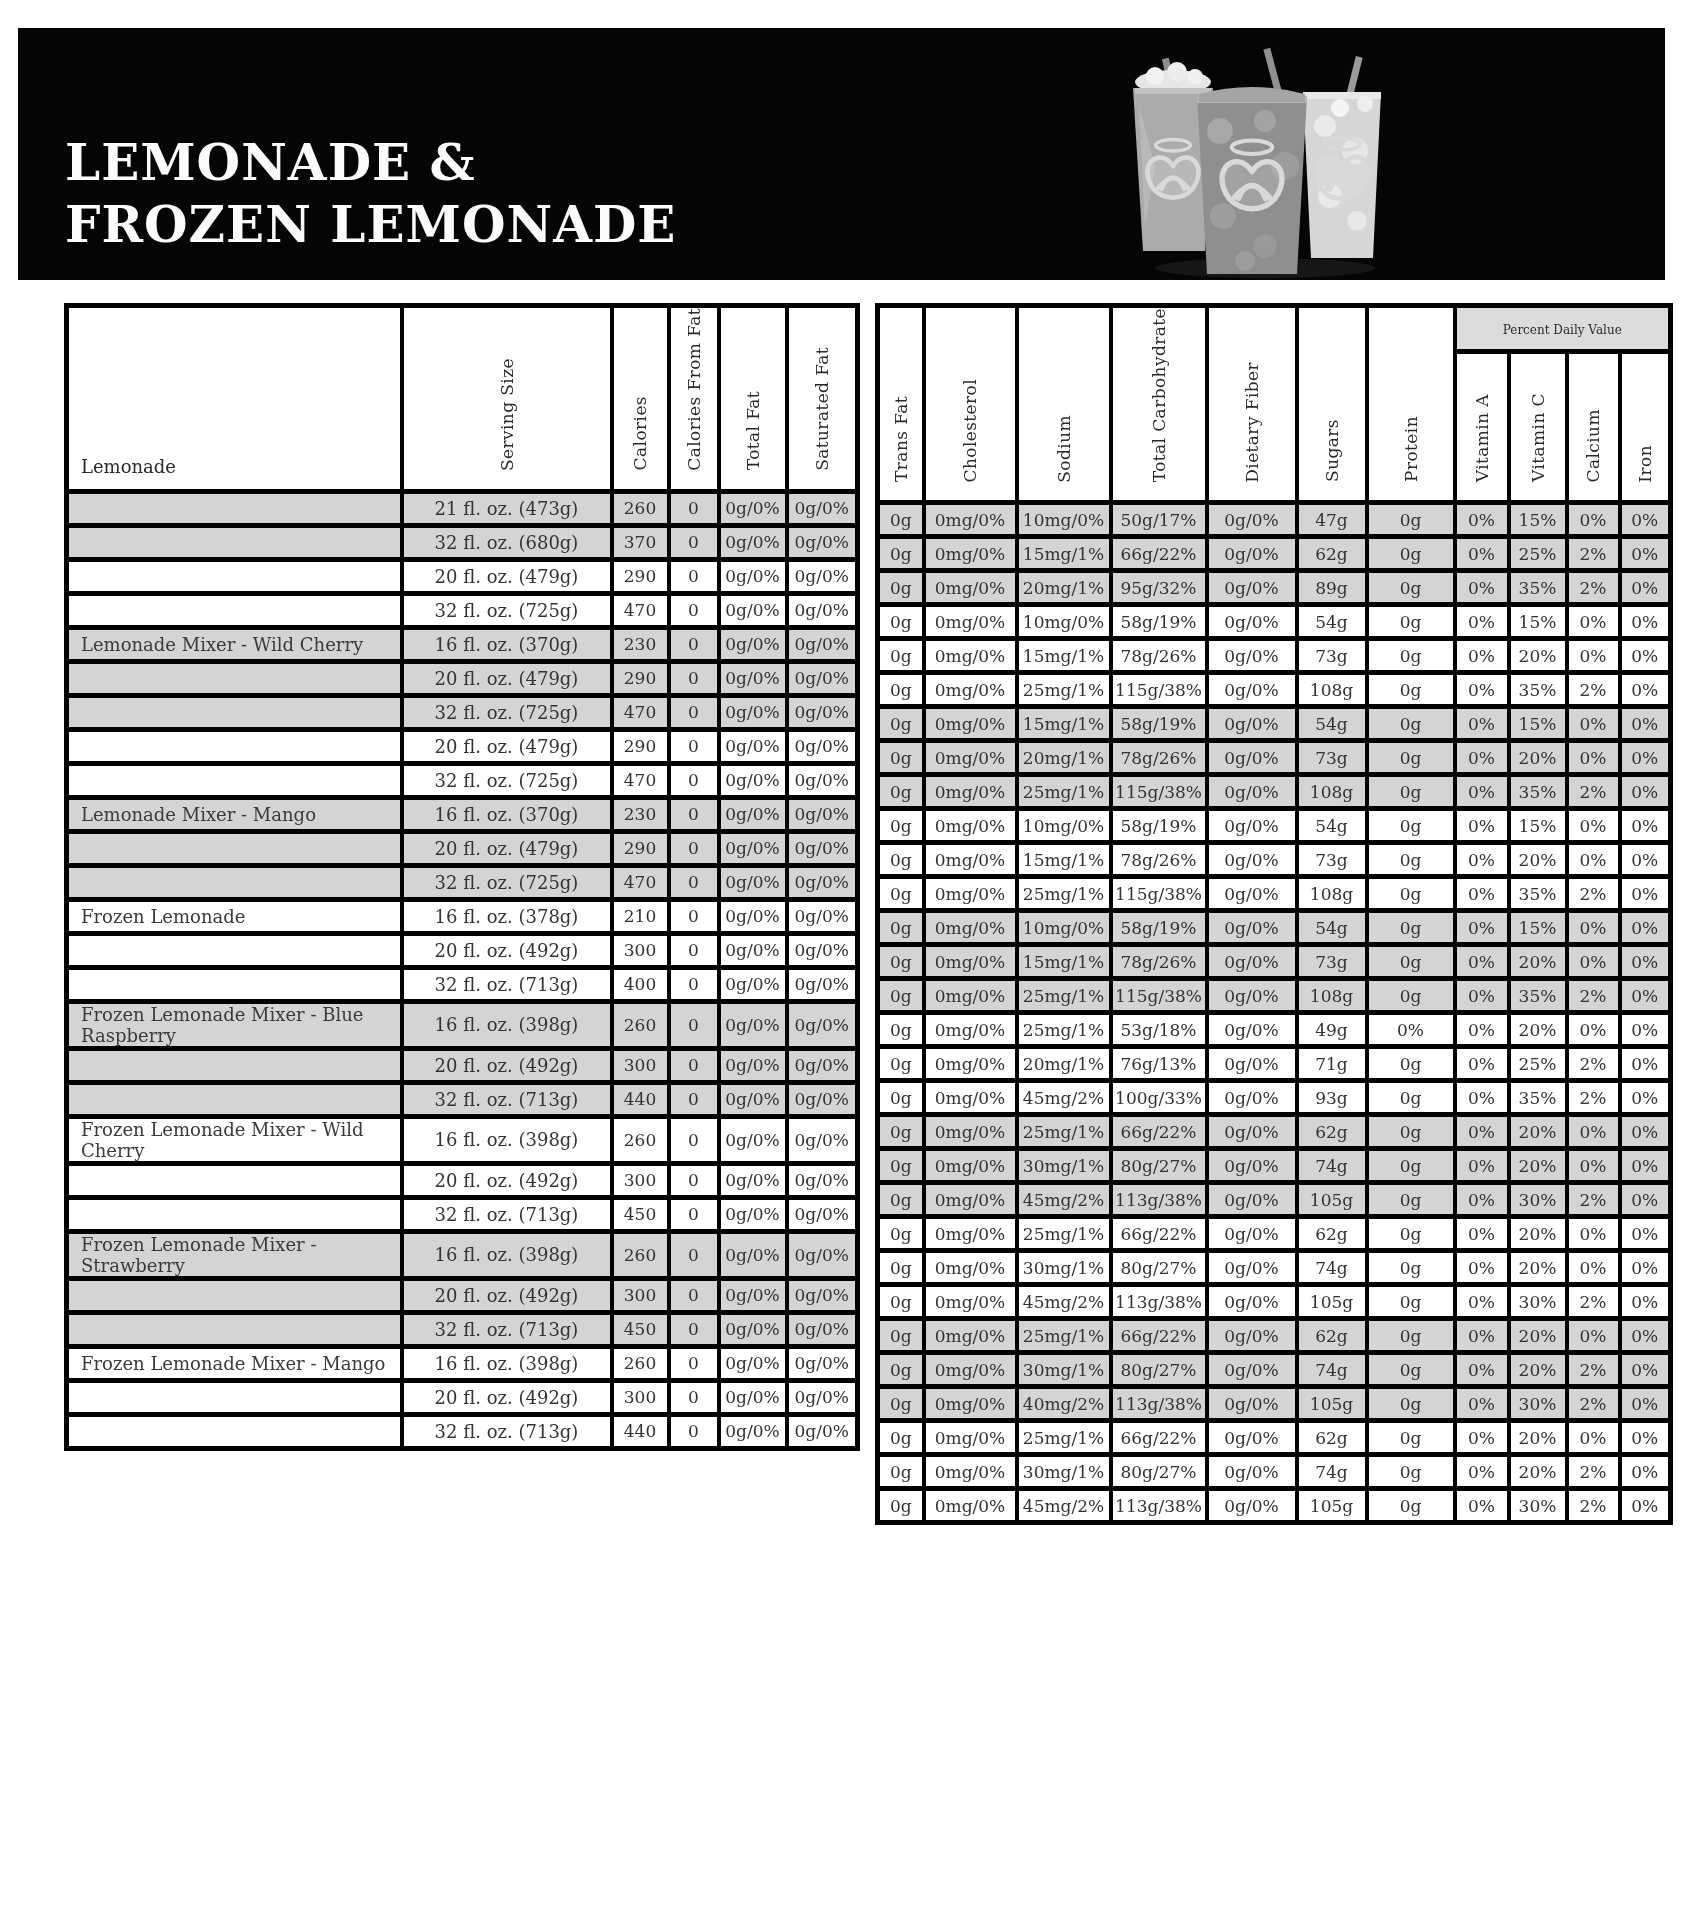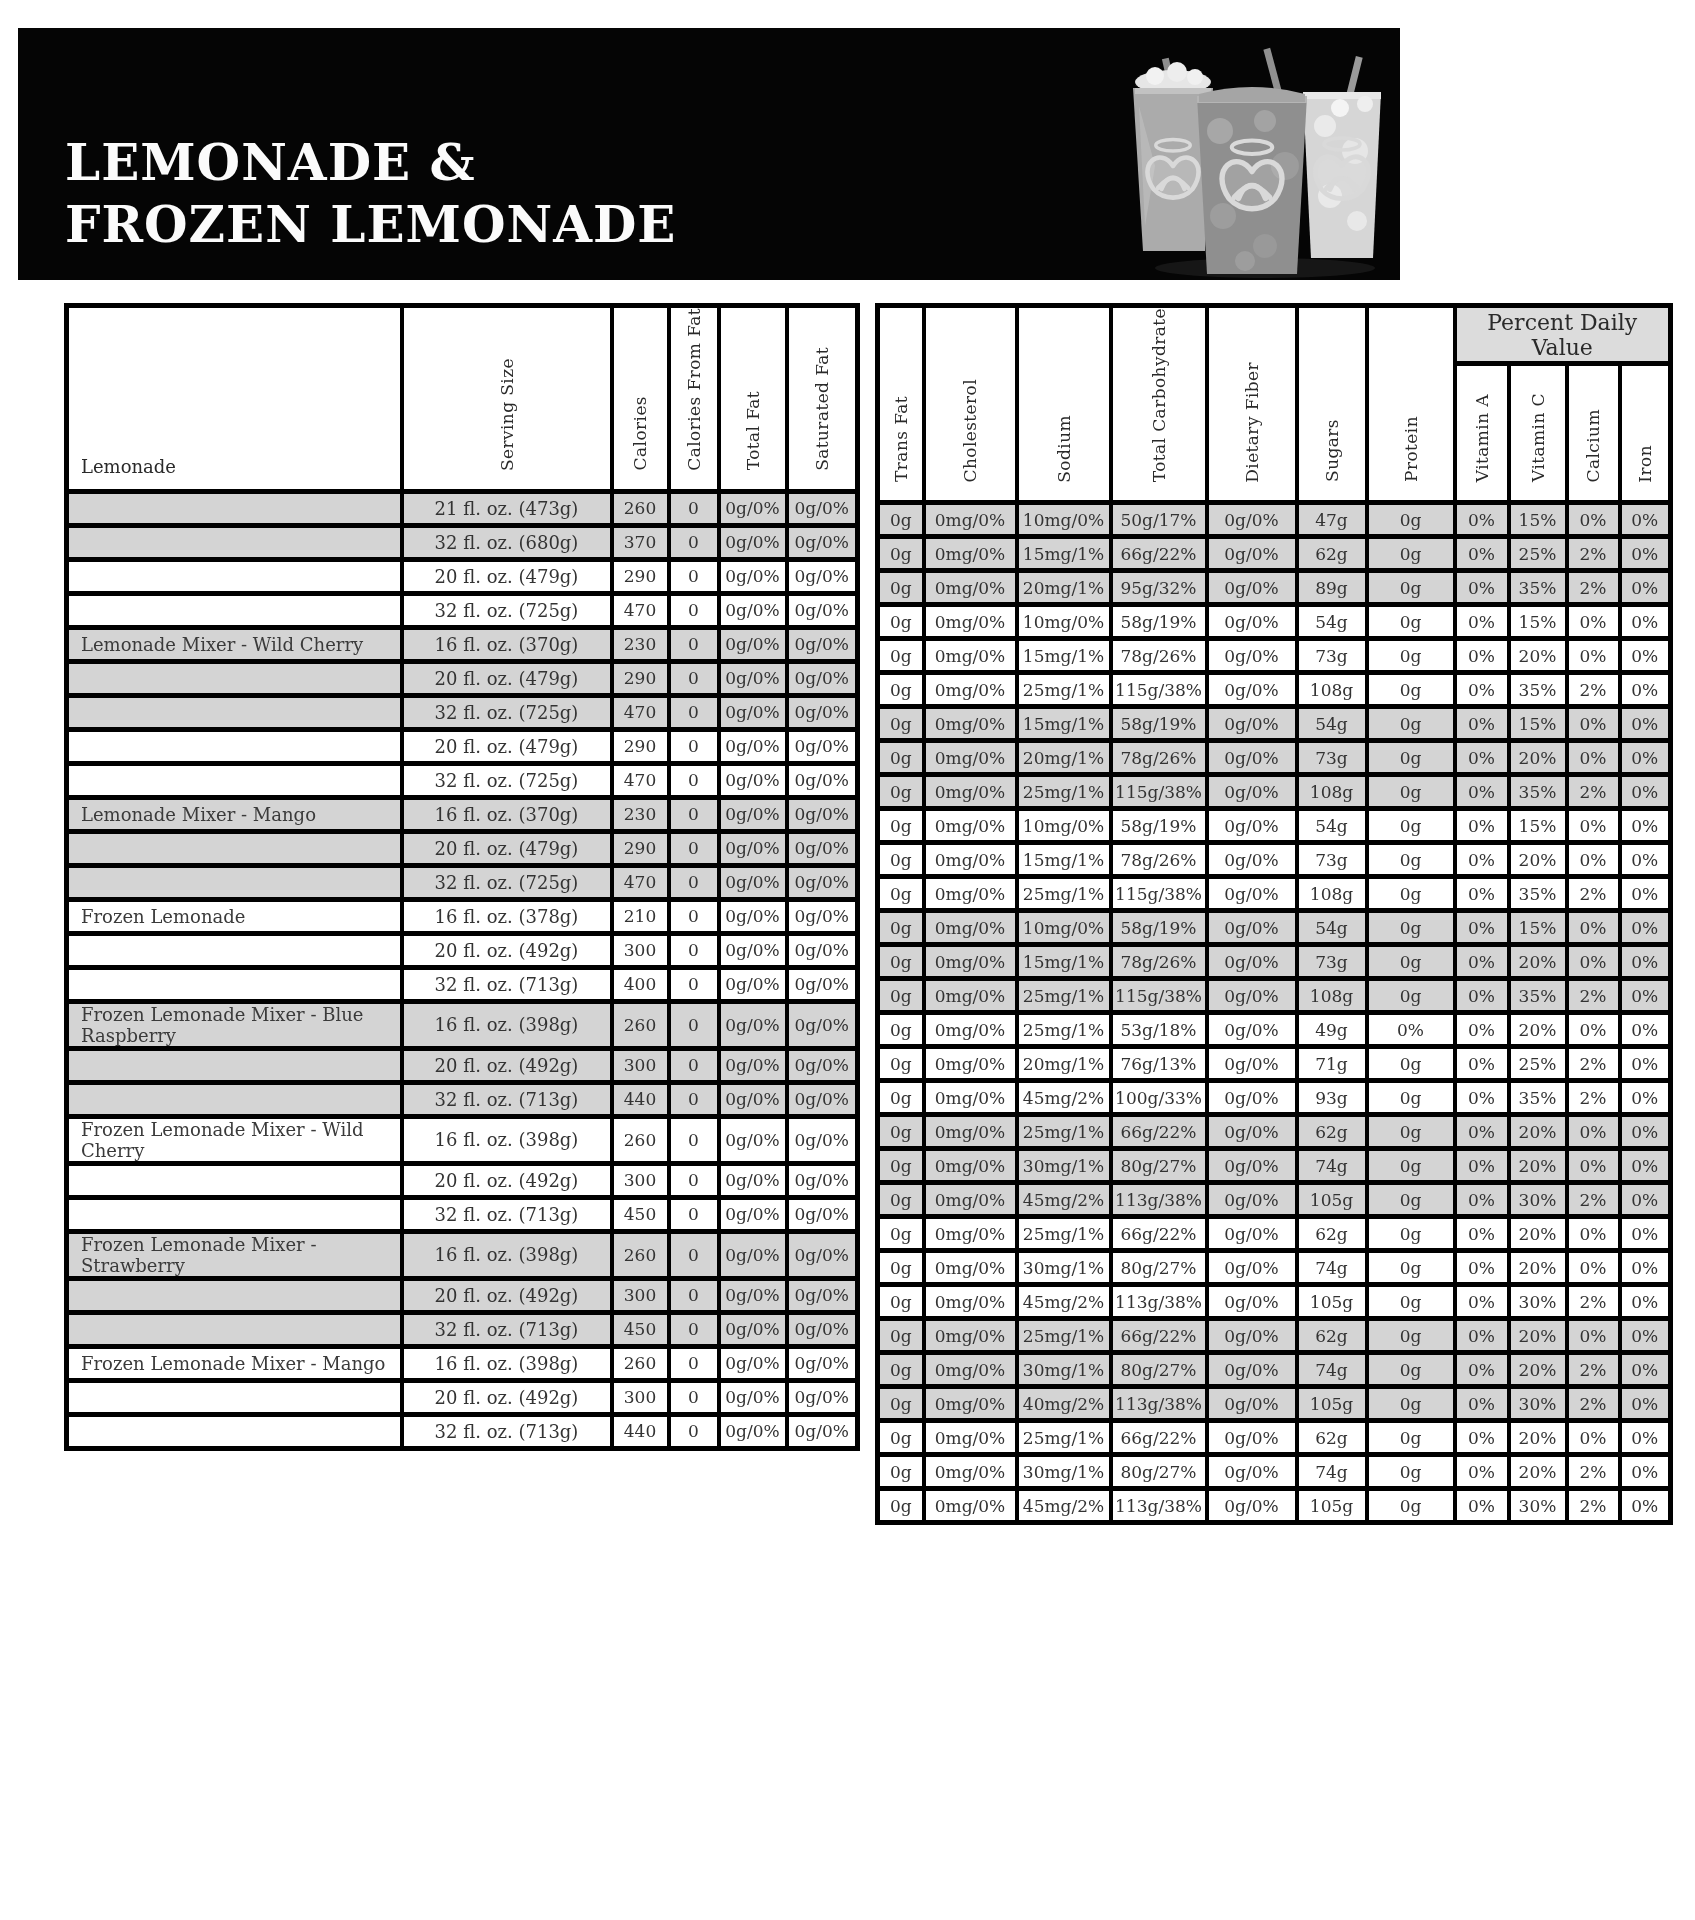--- a/index.html
+++ b/index.html
@@ -1,21 +1,21 @@
 <!DOCTYPE html>
 <html><head>
 <meta charset="utf-8">
 <style>
   * { margin:0; padding:0; box-sizing:border-box; }
   html,body { width:1695px; height:1920px; background:#ffffff;
               font-family:"DejaVu Serif", serif; color:#2a2a2a; }
   .page { position:relative; width:1695px; height:1920px; overflow:hidden; }
 
   
-  .banner { position:absolute; left:18px; top:28px; width:1382px; height:252px;
+  .banner { position:absolute; left:18px; top:28px; width:1647px; height:252px;
             background:#050505; }
   .banner-title { position:absolute; left:47px; top:104px; color:#fbfbfb;
                   font-weight:700; font-size:50px; line-height:62px;
                   letter-spacing:1px; font-family:"DejaVu Serif", serif; }
   .cups { position:absolute; left:1097px; top:18px; }
 
   
   .tbl-wrap { position:absolute; top:303px; }
   .lwrap { left:28px;margin-left:36px; }
   .rwrap { left:875px; }
@@ -26,21 +26,21 @@
 
   th { font-weight:normal; background:#fff; }
   .hdr-row th { vertical-align:bottom; text-align:center; padding-bottom:14px; }
   .vlabel { writing-mode:vertical-rl; transform:rotate(180deg);
             font-size:17px; letter-spacing:.4px; color:#2a2a2a;
             display:inline-block; white-space:nowrap; }
   .corner-th { text-align:left !important; padding:0 0 12px 12px !important; }
   .corner-label { font-size:18px; color:#2a2a2a; }
   .pdv-th { height:40px; background:#dcdcdc; text-align:center;
             vertical-align:middle !important; padding-bottom:0 !important; }
-  .pdv-label { font-size:22px; color:#2a2a2a; }
+  .pdv-label { font-size:12px; color:#2a2a2a; }
 
   td { height:34px; text-align:center; vertical-align:middle;
        font-size:17px; color:#333; }
   td.item-cell { text-align:left; padding-left:12px; font-size:18px; color:#3a3a3a; }
   td.serving-cell { font-size:18px; }
   tr.shaded td { background:#d4d4d4; }
 
   .lhdr th { height:177px; }
   .rhdr2 th { height:132px; }
 </style>

